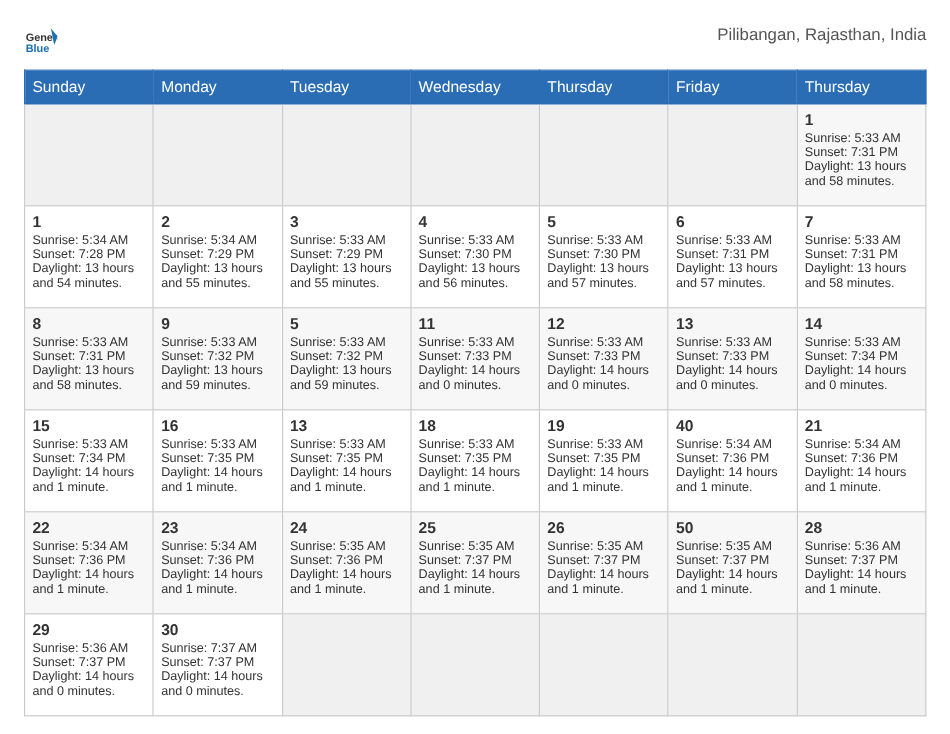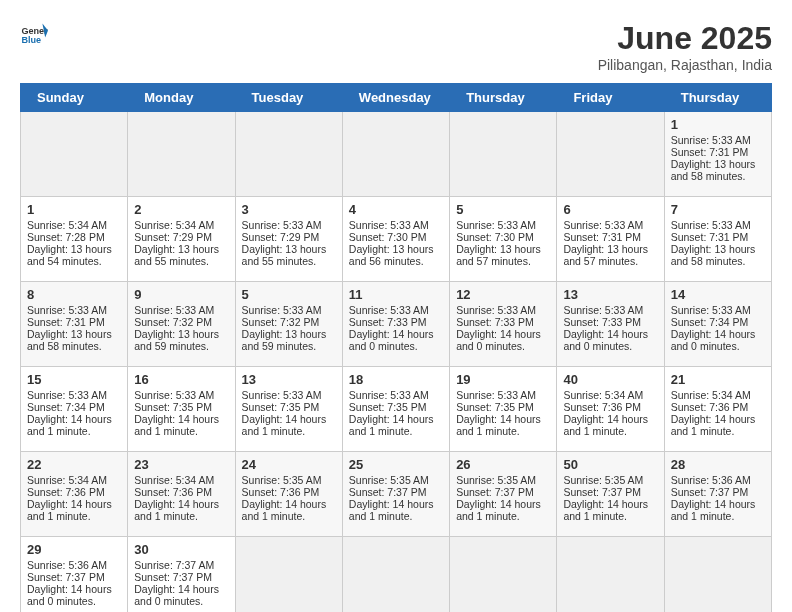--- a/index.html
+++ b/index.html
@@ -39,22 +39,22 @@
     }
     table {
       width: 100%;
       border-collapse: collapse;
       table-layout: fixed;
     }
     thead tr th {
       background-color: #2a6db5;
       color: white;
       font-size: 13px;
-      font-weight: bold;
-      padding: 6px 16px;
+      font-weight: normal;
+      padding: 6px 6px;
       text-align: left;
       border: 1px solid #2a6db5;
     }
     tbody tr td {
       border: 1px solid #ccc;
       vertical-align: top;
       padding: 5px 6px;
       font-size: 10.5px;
       color: #333;
       min-height: 80px;
@@ -82,21 +82,20 @@
 
 <div class="header">
   <div class="logo">
     <svg class="logo-icon" viewBox="0 0 40 40" xmlns="http://www.w3.org/2000/svg">
       <text x="2" y="20" font-size="13" font-weight="bold" fill="#333">General</text>
       <text x="2" y="33" font-size="13" font-weight="bold" fill="#1a6faf">Blue</text>
       <polygon points="32,5 40,15 36,25" fill="#1a6faf"></polygon>
     </svg>
   </div>
   <div class="title-block">
-    <div class="month-title">June 2025</div>
     <div class="location-title">Pilibangan, Rajasthan, India</div>
   </div>
 </div>
 
 <table>
   <thead>
     <tr>
     <th>Sunday</th>
         <th>Monday</th>
         <th>Tuesday</th>

